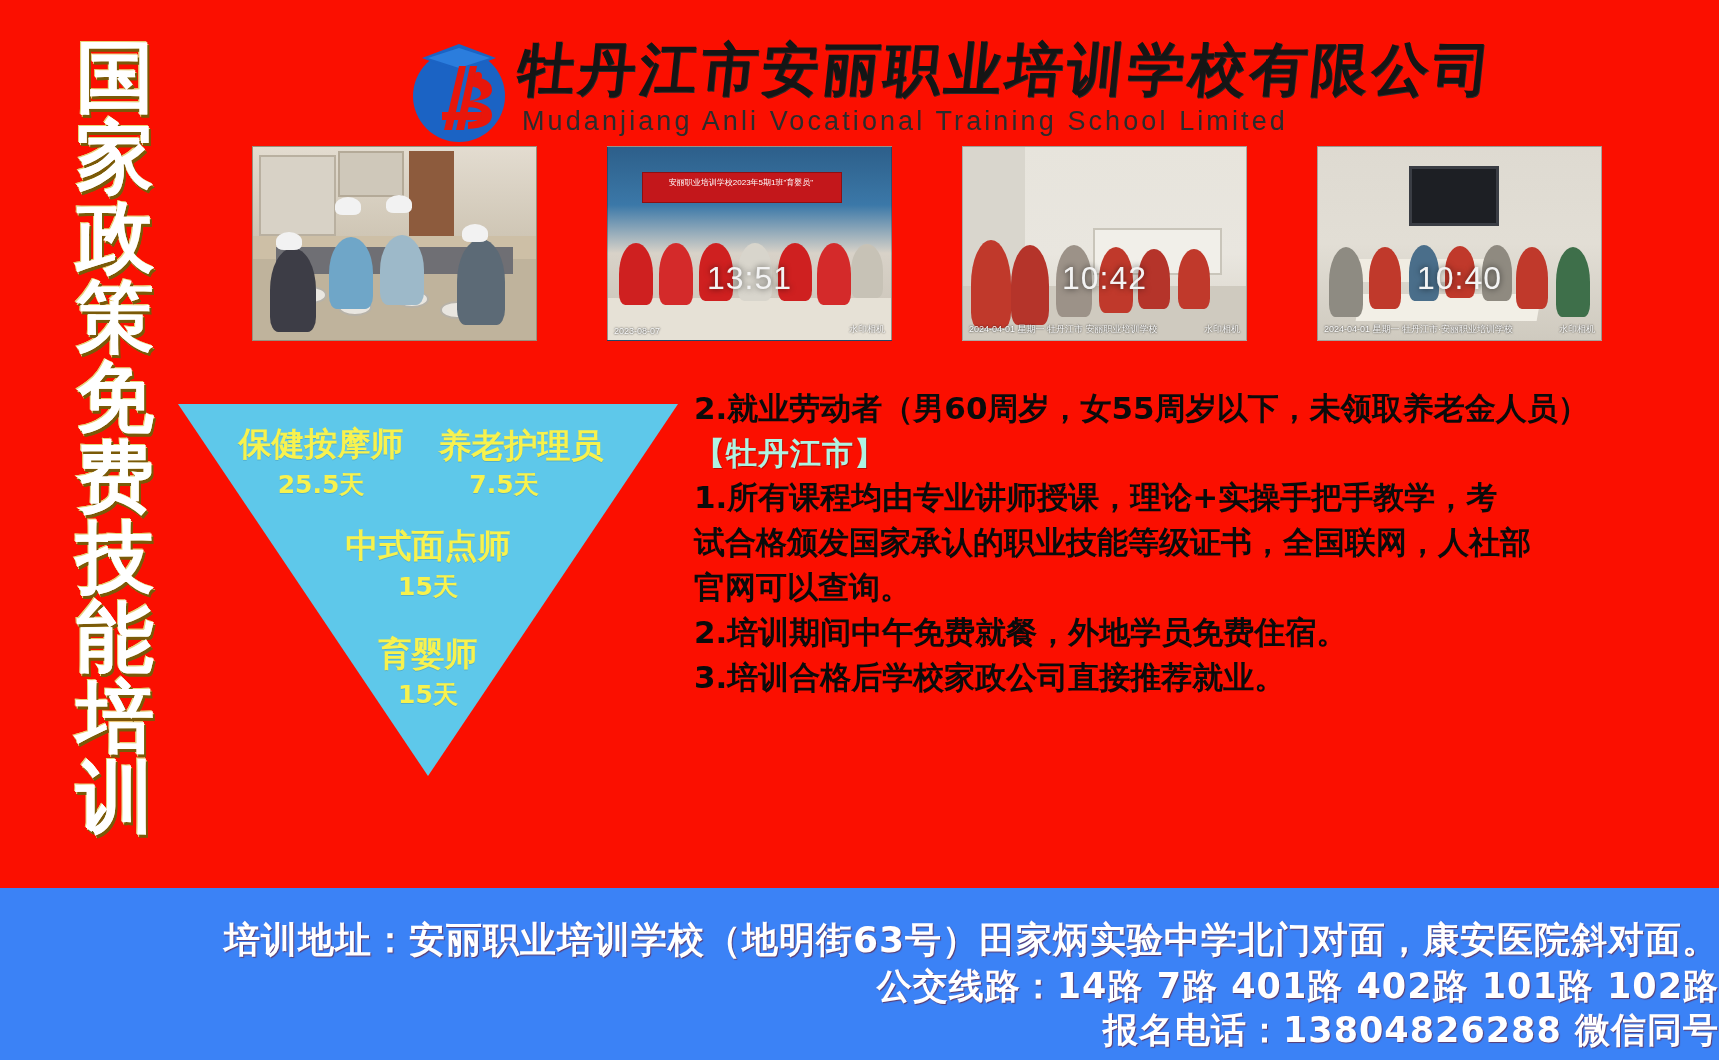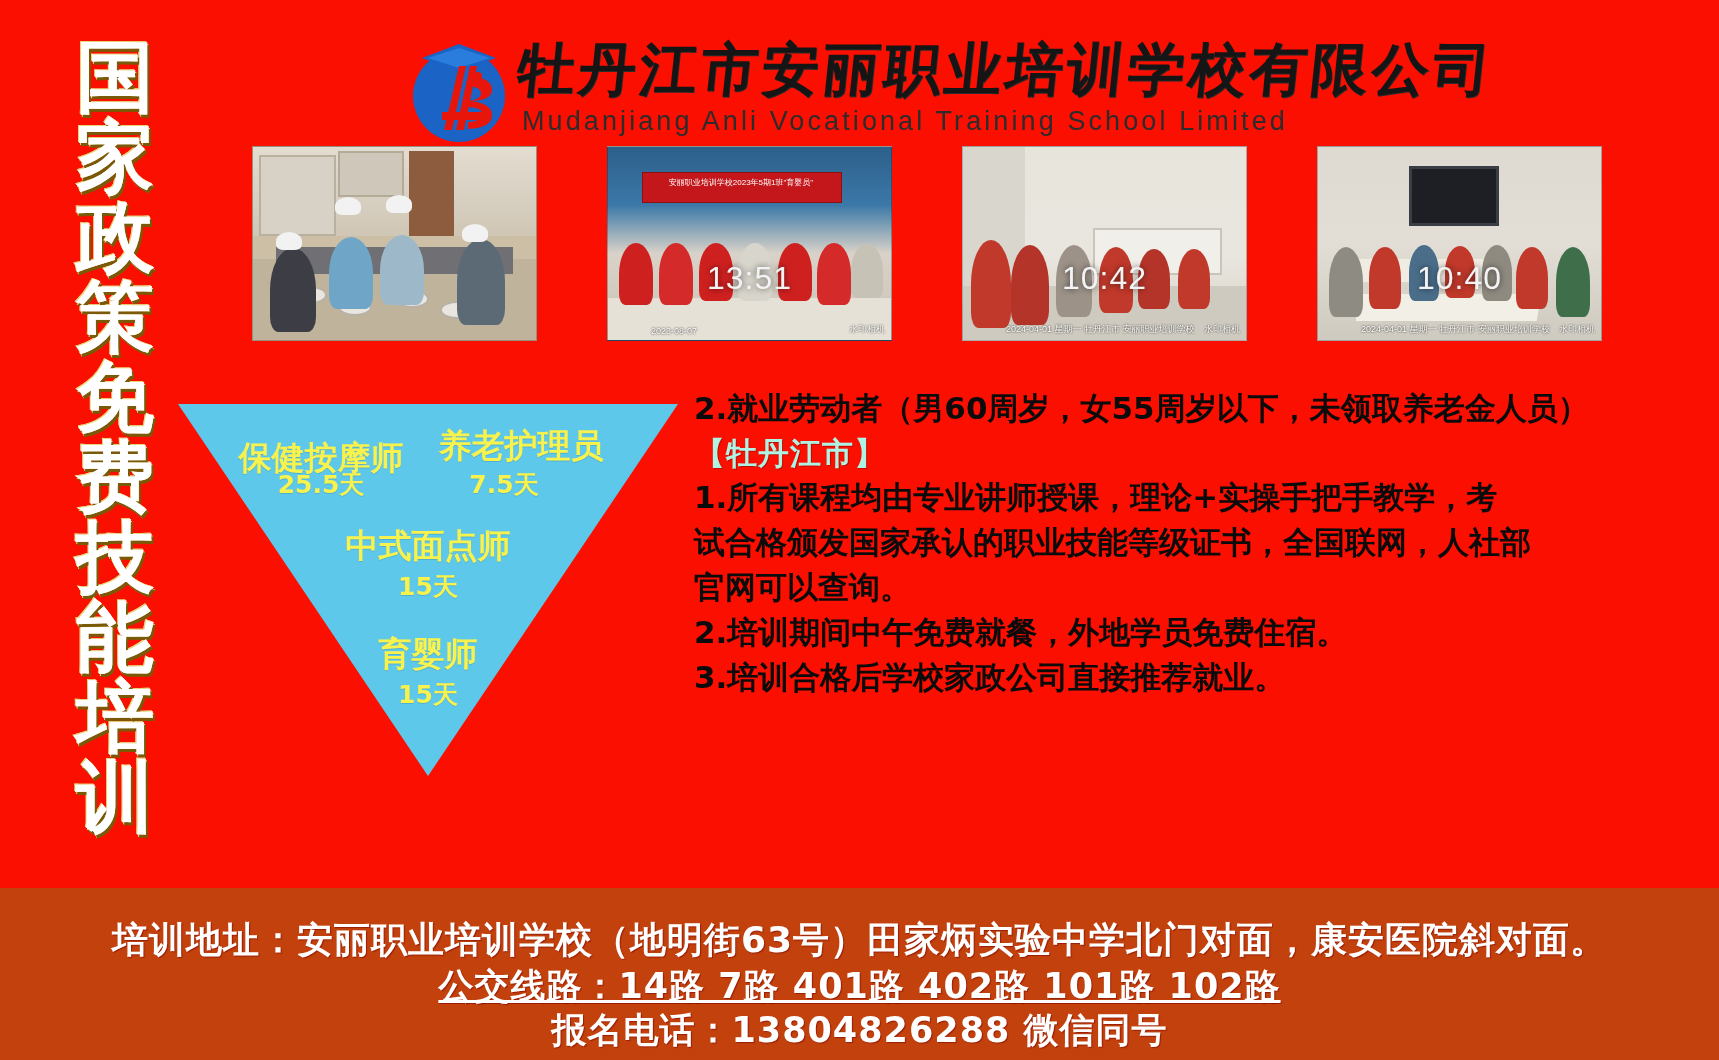--- a/index.html
+++ b/index.html
@@ -54,21 +54,21 @@
 
   
   .photos{position:absolute;left:252px;top:146px;display:flex;gap:70px;}
   .photo{width:283px;height:193px;position:relative;overflow:hidden;border:1px solid rgba(0,0,0,.25);}
   .stamp{
     position:absolute;right:6px;bottom:4px;
     font-size:9px;color:#ffffff;opacity:.92;
     text-shadow:0 0 2px #000;white-space:nowrap;
     font-family:"Liberation Sans",sans-serif;
   }
-  .stamp-l{position:absolute;left:6px;bottom:4px;font-size:9px;color:#fff;text-shadow:0 0 2px #000;white-space:nowrap;margin-left:37px;}
+  .stamp-l{position:absolute;left:6px;bottom:4px;font-size:9px;color:#fff;text-shadow:0 0 2px #000;white-space:nowrap;}
   .bigtime{
     position:absolute;left:50%;top:68%;transform:translate(-50%,-50%);
     font-size:32px;color:#f3f3f3;font-weight:500;letter-spacing:1px;
     text-shadow:0 0 6px rgba(0,0,0,.65);
     font-family:"Liberation Sans",sans-serif;
   }
 
   
   .p1{background:
       linear-gradient(#cdbfa6,#cdbfa6);}
@@ -121,32 +121,32 @@
     text-shadow:1px 1px 0 rgba(0,0,0,.25);
   }
   .rline{
     color:#0b0b0b;font-weight:bold;font-size:31px;line-height:45px;
     font-family:"DejaVu Sans",sans-serif;letter-spacing:0px;white-space:nowrap;
   }
 
   
   .footer{
     position:absolute;left:0;bottom:0;width:1719px;height:172px;
-    background:#c2410c;
-    display:flex;flex-direction:column;align-items:center;justify-content:center;
+    background:#3b82f6;
+    display:flex;flex-direction:column;align-items:flex-end;justify-content:center;
     padding-top:20px;box-sizing:border-box;
   }
   .fline{
     color:#ffffff;font-weight:bold;
     font-family:"DejaVu Sans",sans-serif;
     text-shadow:1px 1px 1px rgba(120,0,0,.55);
     white-space:nowrap;
   }
   .f1{font-size:36px;line-height:48px;letter-spacing:1px;}
-  .f2{font-size:35px;line-height:44px;letter-spacing:1px;text-decoration:underline;}
+  .f2{font-size:35px;line-height:44px;letter-spacing:1px;}
   .f3{font-size:35px;line-height:44px;letter-spacing:1px;}
 </style>
 </head>
 <body>
 
 <div class="poster">
 
   <div class="vtitle">
     <span>国</span>
     <span>家</span>
@@ -247,21 +247,21 @@
       <div class="ppl" style="left:84%;bottom:12%;width:34px;height:70px;background:#3e6f4a"></div>
       <div class="bigtime">10:40</div>
       <div class="stamp-l">2024-04-01 星期一   牡丹江市·安丽职业培训学校</div>
       <div class="stamp">水印相机</div>
     </div>
   </div>
 
   <div class="tri-wrap">
     <div class="tri"></div>
 
-    <div class="course c-name" style="left:48px;top:36px;width:190px">保健按摩师</div>
+    <div class="course c-name" style="left:48px;top:22px;width:190px">保健按摩师</div>
     <div class="course c-days" style="left:48px;top:64px;width:190px">25.5天</div>
 
     <div class="course c-name" style="left:248px;top:24px;width:190px">养老护理员</div>
     <div class="course c-days" style="left:231px;top:64px;width:190px">7.5天</div>
 
     <div class="course c-name" style="left:150px;top:124px;width:200px">中式面点师</div>
     <div class="course c-days" style="left:150px;top:166px;width:200px">15天</div>
 
     <div class="course c-name" style="left:150px;top:232px;width:200px">育婴师</div>
     <div class="course c-days" style="left:150px;top:274px;width:200px">15天</div>

